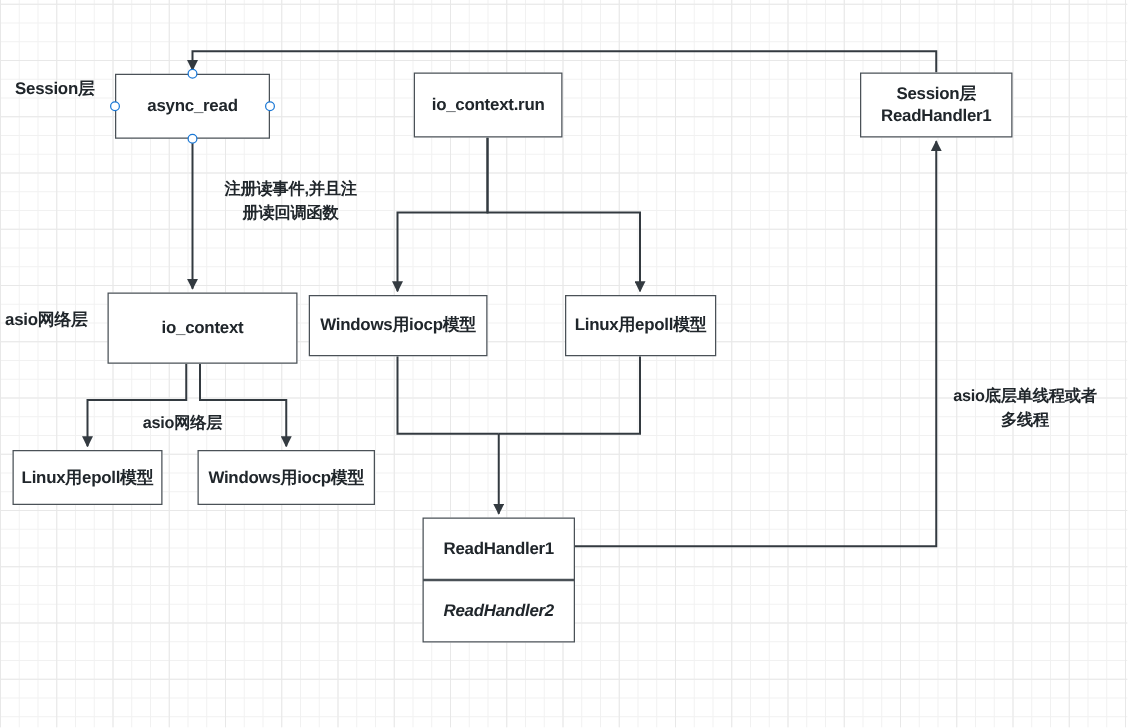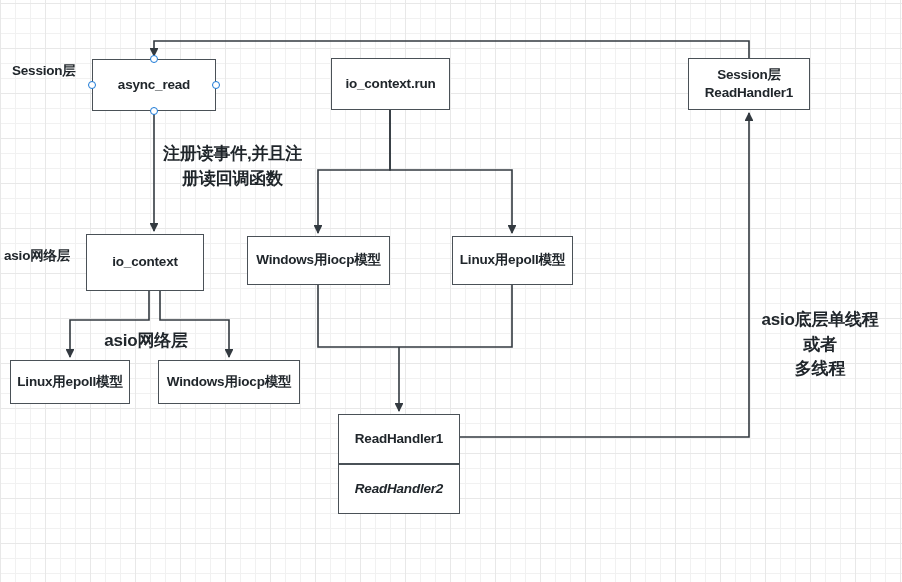--- a/index.html
+++ b/index.html
@@ -49,21 +49,21 @@
     position: absolute;
     color: #20262b;
     font-size: 13.5px;
     font-weight: bold;
     letter-spacing: -0.2px;
     white-space: pre;
   }
   .edge-label {
     position: absolute;
     color: #20262b;
-    font-size: 17px;
+    font-size: 13px;
     font-weight: bold;
     letter-spacing: -0.2px;
     text-align: center;
     line-height: 1.45;
     white-space: pre-line;
     background: transparent;
   }
   .port {
     position: absolute;
     width: 8px;
@@ -107,21 +107,21 @@
     <path d="M 460 437 L 749 437 L 749 113" fill="none" stroke="#333a40" stroke-width="1.6" marker-end="url(#arrow)"></path>
   </svg>
 
   <div class="lane-label" style="left:12px; top:62px;">Session层</div>
   <div class="lane-label" style="left:4px; top:247px;">asio网络层</div>
 
   <div class="node" style="left:92px; top:59px; width:124px; height:52px;">async_read</div>
   <div class="node" style="left:331px; top:58px; width:119px; height:52px;">io_context.run</div>
   <div class="node" style="left:688px; top:58px; width:122px; height:52px;">Session层
 ReadHandler1</div>
-  <div class="node" style="left:86px; top:234px; width:118px; height:57px;">io_context</div>
+  <div class="node" style="left:86px; top:234px; width:152px; height:57px;">io_context</div>
   <div class="node" style="left:247px; top:236px; width:143px; height:49px;">Windows用iocp模型</div>
   <div class="node" style="left:452px; top:236px; width:121px; height:49px;">Linux用epoll模型</div>
   <div class="node" style="left:10px; top:360px; width:120px; height:44px;">Linux用epoll模型</div>
   <div class="node" style="left:158px; top:360px; width:142px; height:44px;">Windows用iocp模型</div>
   <div class="node" style="left:338px; top:414px; width:122px; height:50px;">ReadHandler1</div>
   <div class="node" style="left:338px; top:464px; width:122px; height:50px;font-style:italic;">ReadHandler2</div>
 
   <div class="port" style="left:154px; top:59px;"></div>
   <div class="port" style="left:92px; top:85px;"></div>
   <div class="port" style="left:216px; top:85px;"></div>

